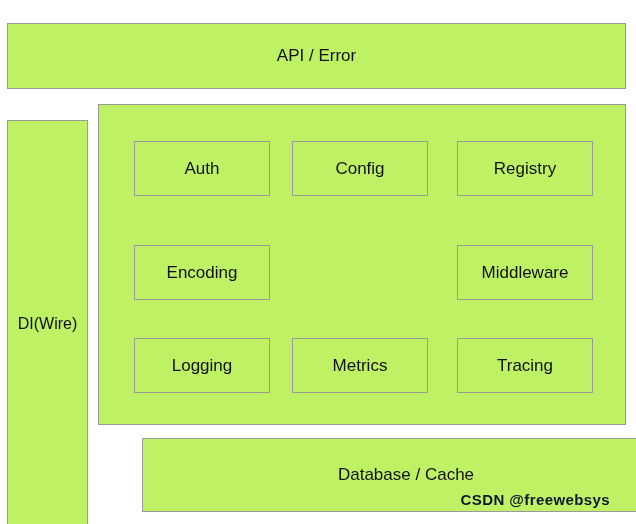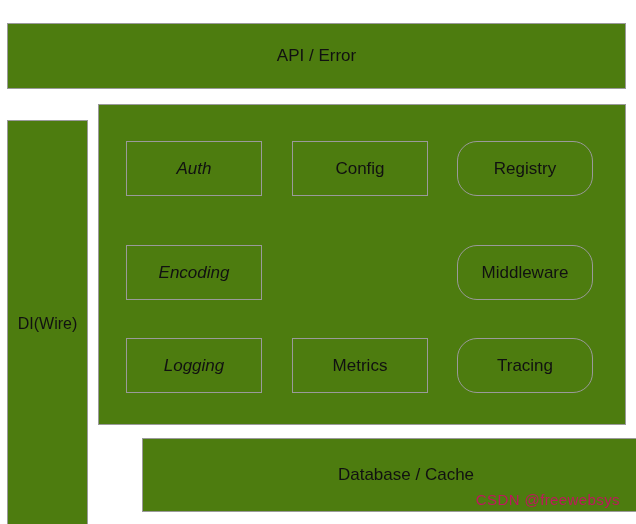--- a/index.html
+++ b/index.html
@@ -15,21 +15,21 @@
   #canvas {
     position: relative;
     width: 636px;
     height: 524px;
     background: #ffffff;
     overflow: hidden;
   }
   .box {
     position: absolute;
     box-sizing: border-box;
-    background: #4d7c0f;
+    background: #bef264;
     border: 1px solid #9a9a9a;
     display: flex;
     align-items: center;
     justify-content: center;
     text-align: center;
     line-height: 1.25;
   }
   .layer-box {
     font-size: 17px;
     color: #111111;
@@ -65,36 +65,37 @@
     height: 74px;
     margin-left: 44px;
   }
   .module-box {
     font-size: 17px;
     color: #111111;
     width: 136px;
     height: 55px;
   }
   
-  .col-0 { left: 126px; font-style: italic; }
+  .col-0 { left: 134px; }
   .col-1 { left: 292px; }
-  .col-2 { left: 457px; border-radius: 20px; }
+  .col-2 { left: 457px; }
   
   .row-0 { top: 141px; }
   .row-1 { top: 237px; margin-top: 8px; }
   .row-2 { top: 338px; }
   #watermark {
     position: absolute;
-    right: 16px;
+    right: 26px;
     bottom: 16px;
     font-size: 15px;
-    color: #be185d;
+    color: #0f172a;
     letter-spacing: 0.4px;
     user-select: none;
     white-space: nowrap;
+    font-weight: bold;
   }
 </style>
 </head>
 <body>
 
 <div id="canvas">
 
   <div class="box layer-box" id="api-error-layer">
     <span>API / Error</span>
   </div>

